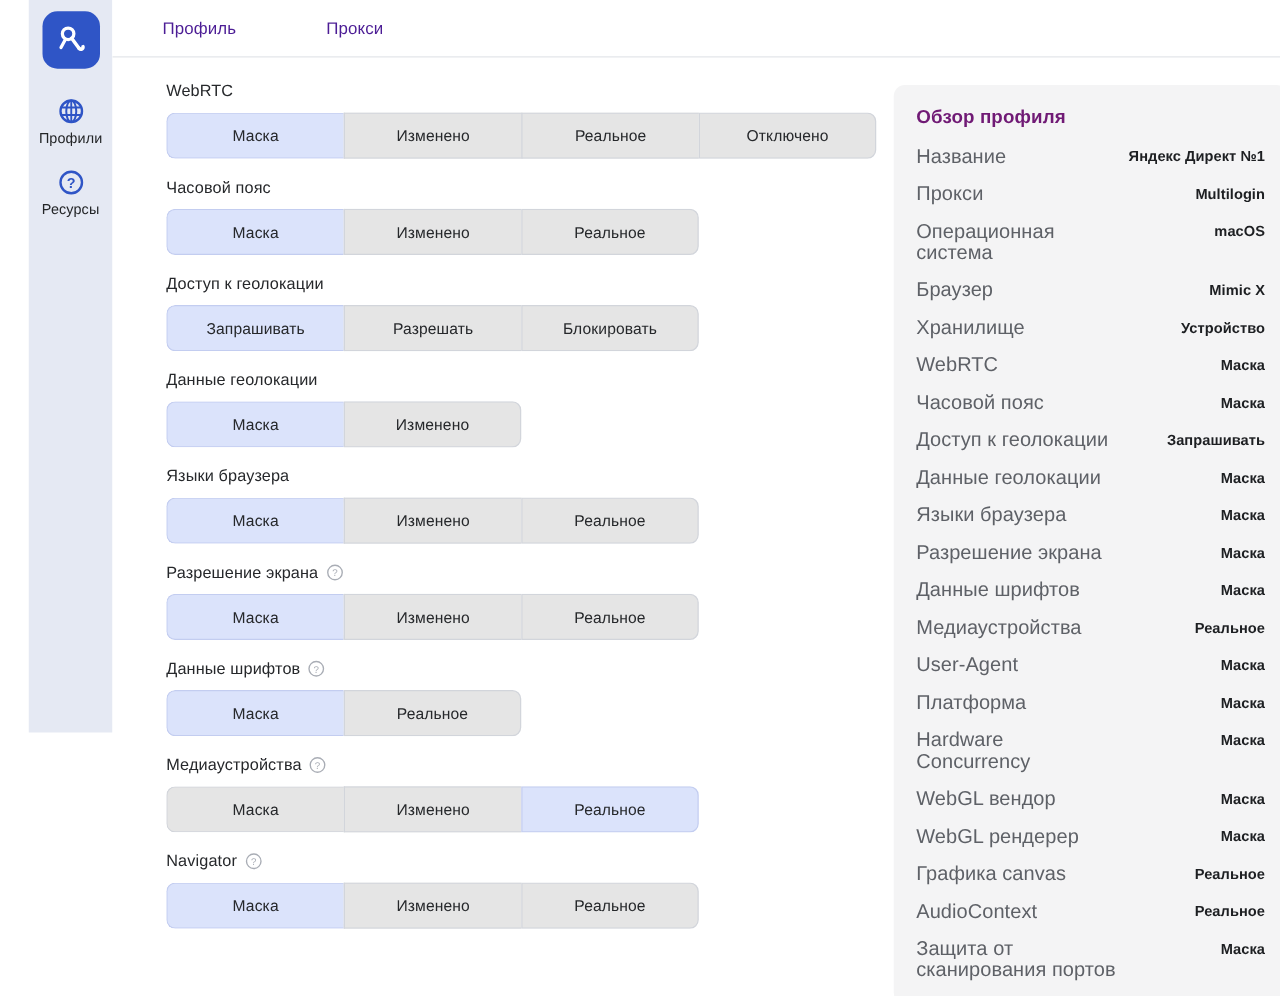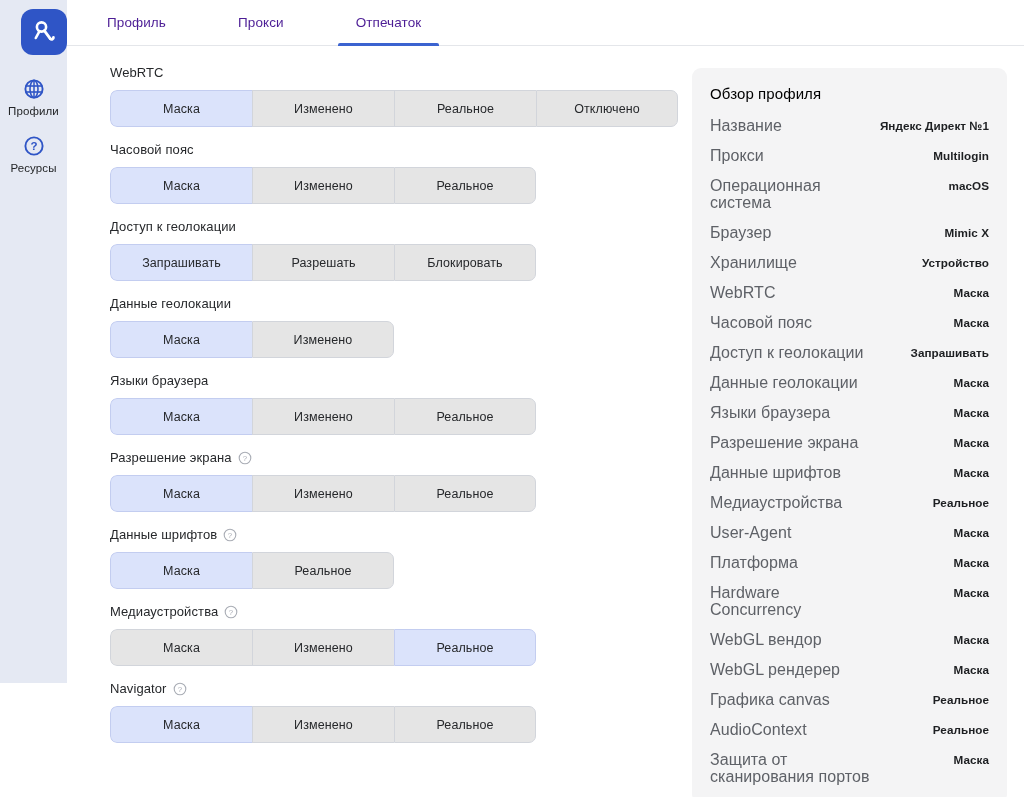--- a/index.html
+++ b/index.html
@@ -17,27 +17,28 @@
     position: relative;
     width: 1024px;
     height: 797px;
     display: flex;
     background: #ffffff;
   }
 
   
   .sidebar {
     width: 67px;
-    height: 683px;
+    height: 586px;
     background: #e5e9f3;
     flex: 0 0 67px;
     display: flex;
     flex-direction: column;
-    align-items: flex-end;
+    align-items: center;
     padding-top: 9px;
+    margin-left: 23px;
   }
 
   .logo {
     width: 46px;
     height: 46px;
     border-radius: 12px;
     background: #2f55c6;
     display: flex;
     align-items: center;
     justify-content: center;
@@ -188,22 +189,22 @@
     left: 625px;
     top: 68px;
     width: 315px;
     background: #f4f4f5;
     border-radius: 9px;
     padding: 17px 18px 18px 18px;
   }
 
   .overview-title {
     font-size: 15px;
-    font-weight: normal;
-    color: #000000;
+    font-weight: bold;
+    color: #701a75;
     margin-bottom: 15px;
     letter-spacing: 0.1px;
   }
 
   .ov-row {
     display: flex;
     justify-content: space-between;
     align-items: flex-start;
     margin-bottom: 13px;
     gap: 12px;
@@ -269,23 +270,20 @@
 
   <div class="main">
 
     <div class="tabbar">
       <div class="tab">
         <span>Профиль</span>
       </div>
       <div class="tab">
         <span>Прокси</span>
       </div>
-      <div class="tab active">
-        <span>Отпечаток</span>
-      </div>
     </div>
 
     <div class="content">
       <div class="form-col" id="form-col">
           <div class="field">
             <div class="field-label">
               <span>WebRTC</span>
             </div>
             <div class="seg-group">
               <div class="seg selected">Маска</div>

